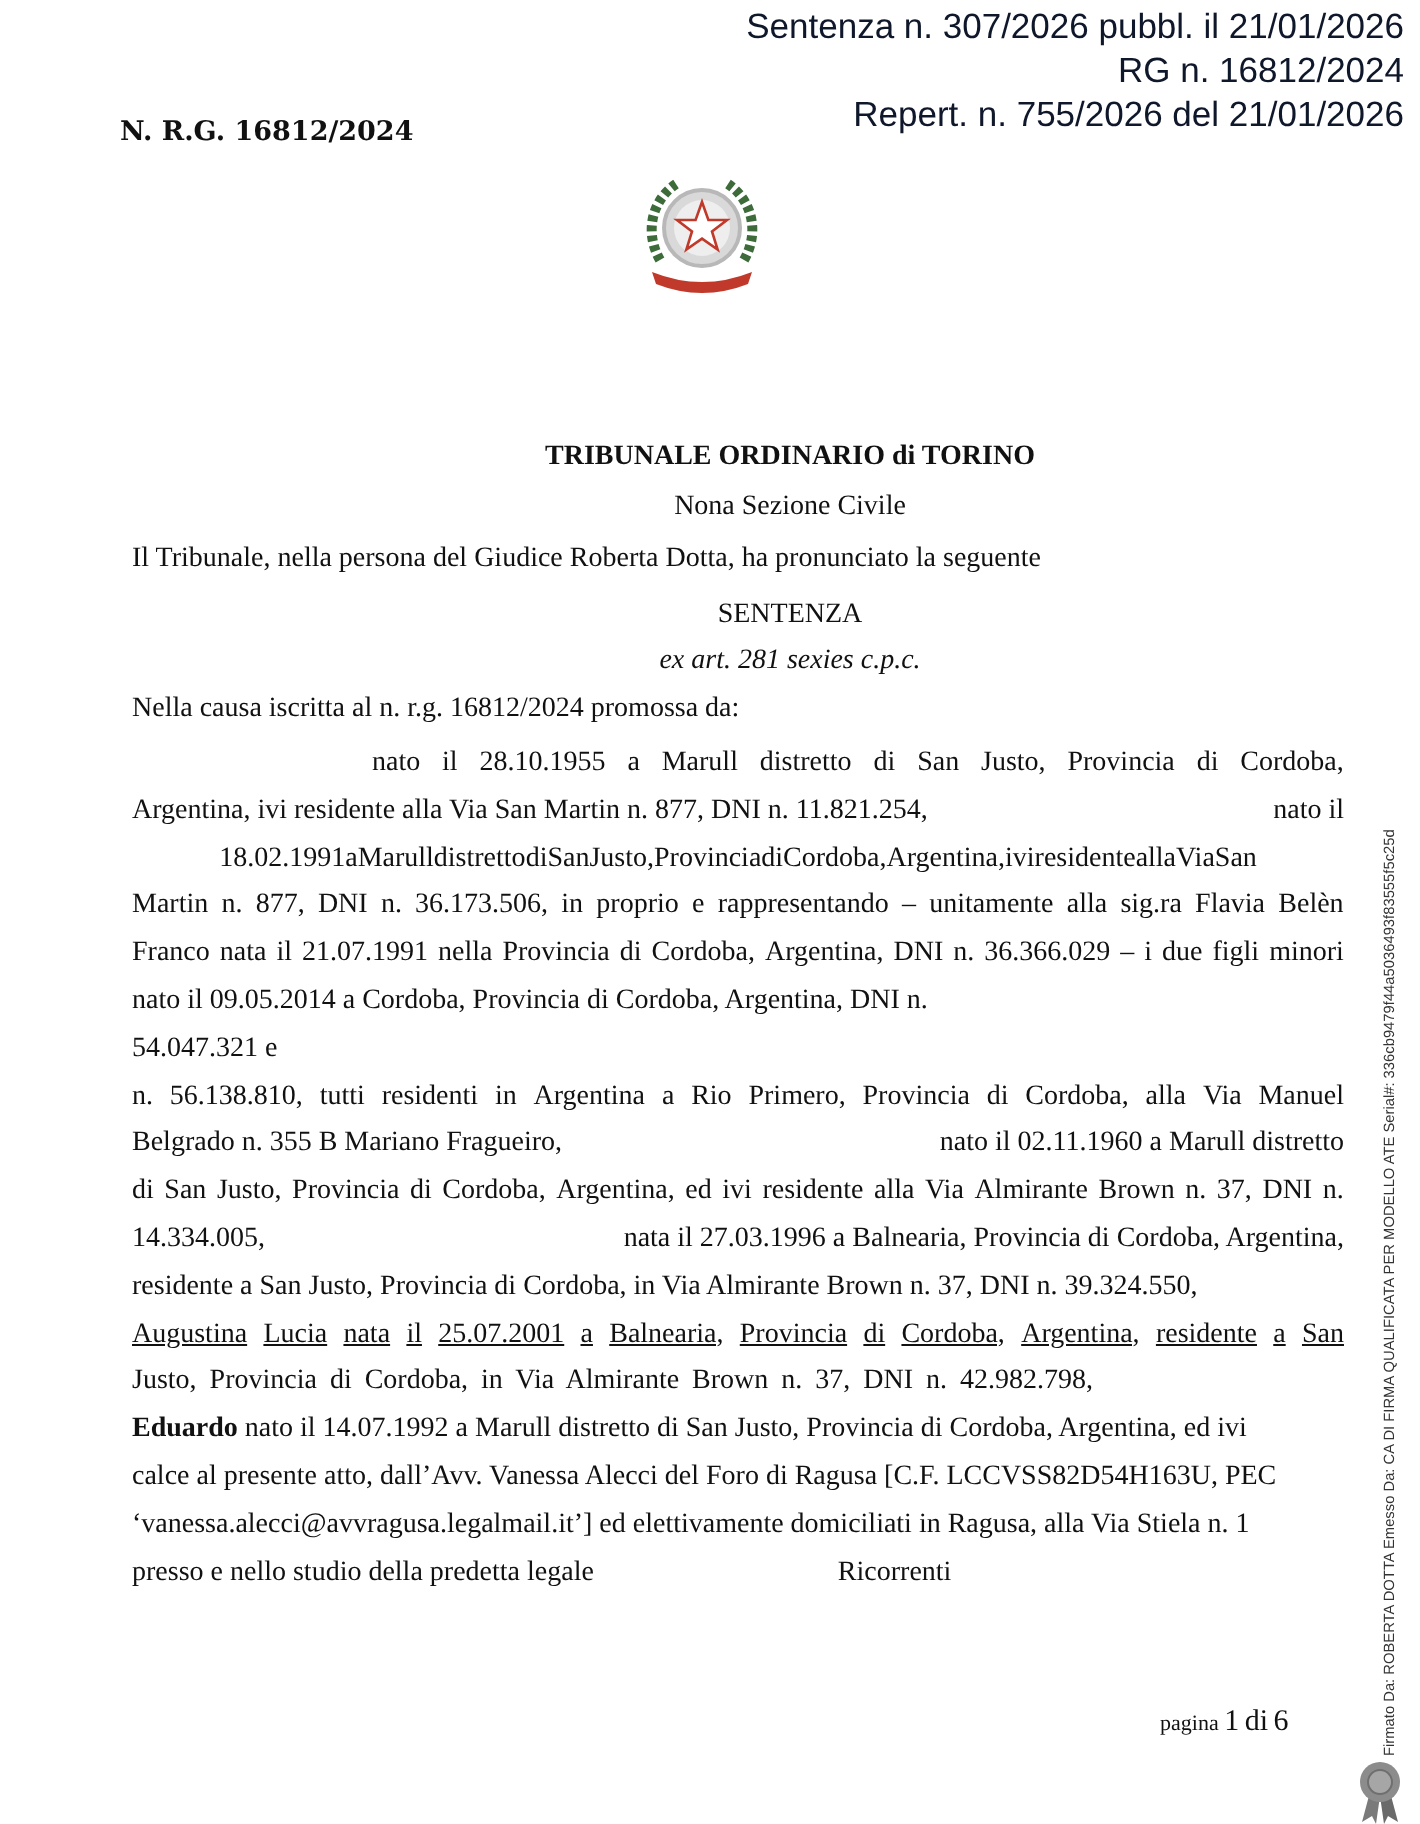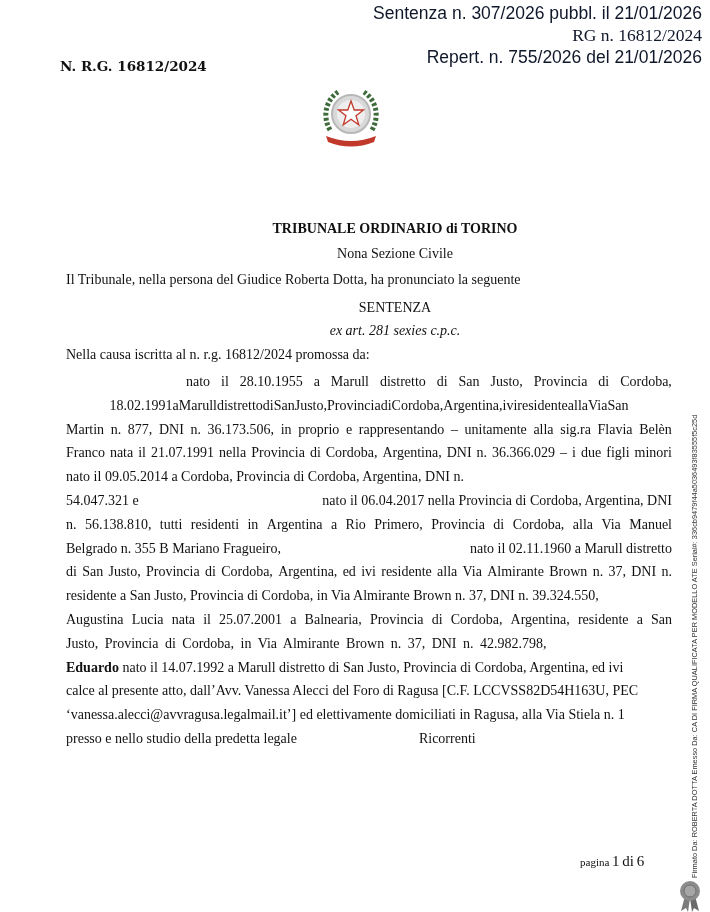--- a/index.html
+++ b/index.html
@@ -1,21 +1,21 @@
 <!DOCTYPE html>
 <html><head>
 <meta charset="utf-8">
 <style>
   html, body { margin:0; padding:0; }
   body { width:710px; height:912px; background:#ffffff; position:relative; overflow:hidden;
          font-family:"Liberation Serif", serif; color:#111; }
   .stamp { position:absolute; right:8px; text-align:right; font-family:"Liberation Sans", sans-serif;
            color:#0f172a; font-size:17.5px; line-height:22px; }
   .stamp-1 { top:2px; }
-  .stamp-2 { top:24px;font-family:Liberation Serif, serif; }
+  .stamp-2 { top:24px; }
   .stamp-3 { top:46px; }
   .nrg { position:absolute; left:60px; top:58px; font-family:"DejaVu Serif", serif; font-weight:bold; font-size:13.5px; }
   .emblem { position:absolute; left:318px; top:86px; width:66px; height:66px; }
   .center { position:absolute; left:0; width:710px; text-align:center; font-size:14px; }
   .title { top:221px; font-weight:bold; left:40px; }
   .section { top:246px; left:40px; }
   .sentenza { top:300px; left:40px; }
   .subtitle { top:323px; left:40px; font-style:italic; }
   .intro { position:absolute; left:66px; top:272px; font-size:14px; }
   .nella { position:absolute; left:66px; top:347px; font-size:14px; }
@@ -67,20 +67,24 @@
         <span>distretto</span>
         <span>di</span>
         <span>San</span>
         <span>Justo,</span>
         <span>Provincia</span>
         <span>di</span>
         <span>Cordoba,</span>
       </span>
     </span>
   <span class="ln j">
+      <span>Argentina, ivi residente alla Via San Martin n. 877, DNI n. 11.821.254,</span>
+      <span>nato il</span>
+    </span>
+  <span class="ln j">
       <span style="display: flex; justify-content: center; width: 100%;">
         <span>18.02.1991</span>
         <span>a</span>
         <span>Marull</span>
         <span>distretto</span>
         <span>di</span>
         <span>San</span>
         <span>Justo,</span>
         <span>Provincia</span>
         <span>di</span>
@@ -130,21 +134,20 @@
         <span>–</span>
         <span>i</span>
         <span>due</span>
         <span>figli</span>
         <span>minori</span>
       </span>
     </span>
   <span class="ln" style="text-align:left"><span>nato il 09.05.2014 a Cordoba, Provincia di Cordoba, Argentina, DNI n.</span></span>
   <span class="ln j">
       <span>54.047.321 e</span>
-      <span>nato il 06.04.2017 nella Provincia di Cordoba, Argentina, DNI</span>
     </span>
   <span class="ln j">
       <span style="display: flex; justify-content: space-between; width: 100%;">
         <span>n.</span>
         <span>56.138.810,</span>
         <span>tutti</span>
         <span>residenti</span>
         <span>in</span>
         <span>Argentina</span>
         <span>a</span>
@@ -177,23 +180,27 @@
         <span>alla</span>
         <span>Via</span>
         <span>Almirante</span>
         <span>Brown</span>
         <span>n.</span>
         <span>37,</span>
         <span>DNI</span>
         <span>n.</span>
       </span>
     </span>
+  <span class="ln j">
+      <span>14.334.005,</span>
+      <span>nata il 27.03.1996 a Balnearia, Provincia di Cordoba, Argentina,</span>
+    </span>
   <span class="ln"><span>residente a San Justo, Provincia di Cordoba, in Via Almirante Brown n. 37, DNI n. 39.324.550,</span></span>
   <span class="ln j">
-      <span style="display: flex; justify-content: space-between; width: 100%;">
+      <span style="display: flex; justify-content: space-between; width: 100%; text-decoration: underline;">
         <span>Augustina</span>
         <span>Lucia</span>
         <span>nata</span>
         <span>il</span>
         <span>25.07.2001</span>
         <span>a</span>
         <span>Balnearia,</span>
         <span>Provincia</span>
         <span>di</span>
         <span>Cordoba,</span>

